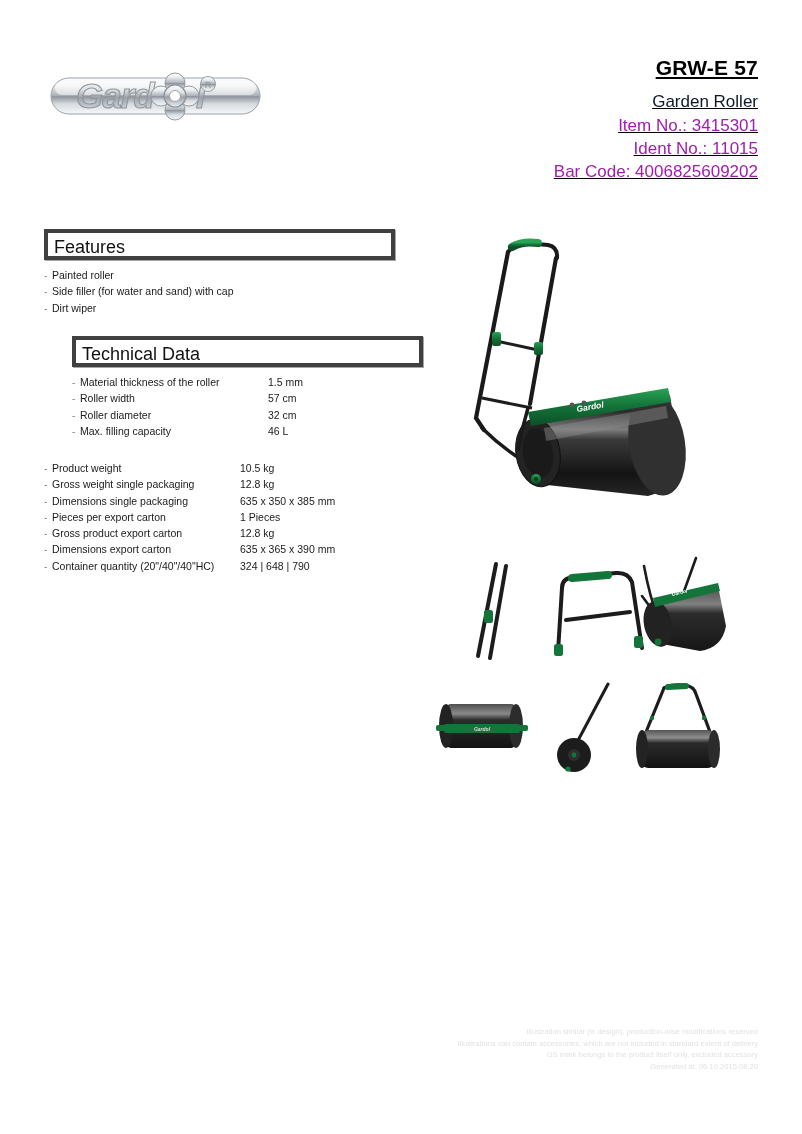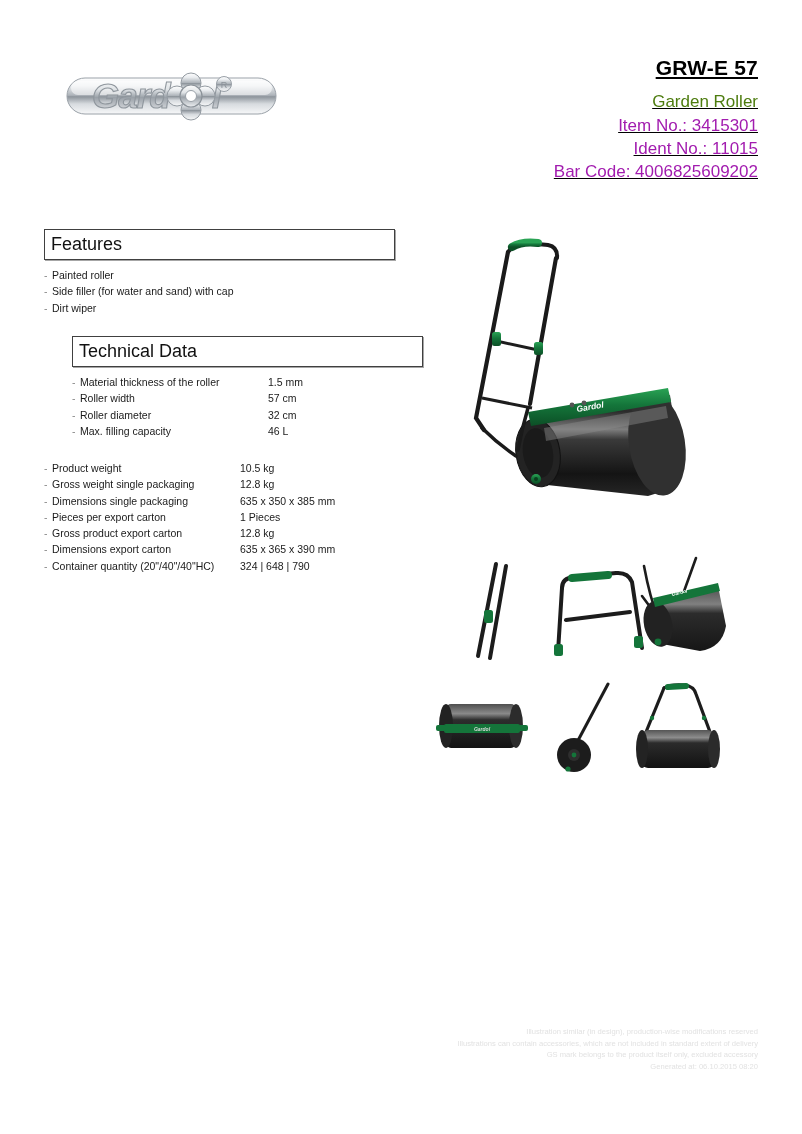--- a/index.html
+++ b/index.html
@@ -15,21 +15,21 @@
     position: relative;
     width: 802px;
     height: 1134px;
     background: #ffffff;
     overflow: hidden;
   }
 
   
   .logo-wrap {
     position: absolute;
-    left: 64px;
+    left: 48px;
     top: 58px;
     width: 215px;
     height: 75px;
   }
   .header-block {
     position: absolute;
     right: 44px;
     top: 55px;
     text-align: right;
     width: 420px;
@@ -40,36 +40,36 @@
     font-weight: bold;
     letter-spacing: 0.2px;
     line-height: 26px;
     color: #000;
   }
   .product-name {
     font-size: 17px;
     font-weight: normal;
     line-height: 24px;
     margin-top: 9px;
-    color: #4d7c0f;
+    color: #0f172a;
   }
   .meta-line {
     font-size: 17px;
     line-height: 23px;
     color: #a21caf;
   }
 
   
   .section {
     position: absolute;
     left: 44px;
     width: 351px;
   }
   .section-header {
-    border: 1px solid #404040;
+    border: 4px solid #404040;
     box-sizing: border-box;
     height: 31px;
     line-height: 29px;
     padding-left: 6px;
     font-size: 18px;
     font-weight: normal;
     color: #111;
     background: #fff;
     box-shadow: 1px 1px 0 rgba(0,0,0,0.35);
   }

